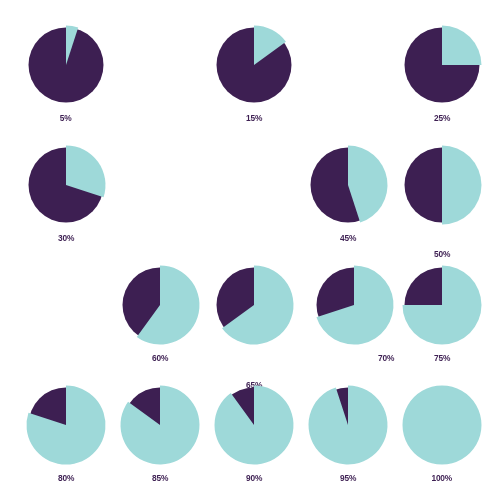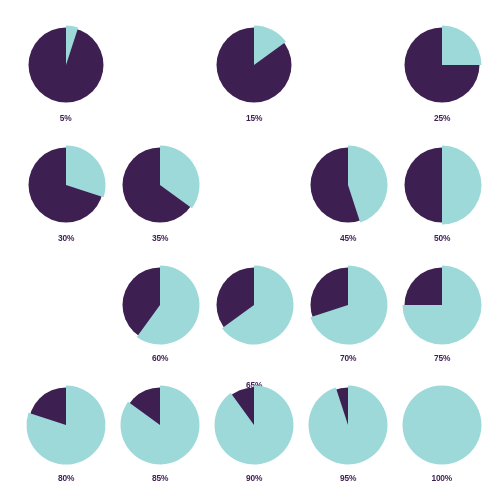--- a/index.html
+++ b/index.html
@@ -87,39 +87,30 @@
     </div>
     <div class="pie-cell" style="left: 19px; top: 144px;">
       <div class="pie-figure">
         <svg viewBox="0 0 82 82">
           <circle cx="41" cy="41" r="37.5" fill="#3d1f52"></circle>
           <path d="M 41 41 L 41 1.5 A 39.5 39.5 0 0 1 78.567 53.206 Z" fill="#9ed9d9"></path>
         </svg>
       </div>
       <div class="pie-label">30%</div>
     </div>
-    <div class="pie-cell" style="left: 113px; top: 144px;">
-      <div class="pie-figure">
-        <svg viewBox="0 0 82 82">
-          <circle cx="41" cy="41" r="37.5" fill="#3d1f52"></circle>
-          <path d="M 41 41 L 41 1.5 A 39.5 39.5 0 0 1 72.956 64.218 Z" fill="#9ed9d9"></path>
-        </svg>
-      </div>
-      <div class="pie-label">35%</div>
-    </div>
     <div class="pie-cell" style="left: 301px; top: 144px;">
       <div class="pie-figure">
         <svg viewBox="0 0 82 82">
           <circle cx="41" cy="41" r="37.5" fill="#3d1f52"></circle>
           <path d="M 41 41 L 41 1.5 A 39.5 39.5 0 0 1 53.206 78.567 Z" fill="#9ed9d9"></path>
         </svg>
       </div>
       <div class="pie-label">45%</div>
     </div>
-    <div class="pie-cell" style="left: 395px; top: 144px;">
+    <div class="pie-cell" style="left: 395px; top: 144px; gap: 16px;">
       <div class="pie-figure">
         <svg viewBox="0 0 82 82">
           <circle cx="41" cy="41" r="37.5" fill="#3d1f52"></circle>
           <path d="M 41 41 L 41 1.5 A 39.5 39.5 0 0 1 41.000 80.500 Z" fill="#9ed9d9"></path>
         </svg>
       </div>
       <div class="pie-label">50%</div>
     </div>
     <div class="pie-cell" style="left: 113px; top: 264px; align-items: center;">
       <div class="pie-figure">
@@ -132,21 +123,21 @@
     </div>
     <div class="pie-cell" style="left: 207px; top: 264px; gap: 27px;">
       <div class="pie-figure">
         <svg viewBox="0 0 82 82">
           <circle cx="41" cy="41" r="37.5" fill="#3d1f52"></circle>
           <path d="M 41 41 L 41 1.5 A 39.5 39.5 0 1 1 9.044 64.218 Z" fill="#9ed9d9"></path>
         </svg>
       </div>
       <div class="pie-label">65%</div>
     </div>
-    <div class="pie-cell" style="left: 301px; top: 264px;">
+    <div class="pie-cell" style="left: 301px; top: 264px; align-items: flex-end;">
       <div class="pie-figure">
         <svg viewBox="0 0 82 82">
           <circle cx="41" cy="41" r="37.5" fill="#3d1f52"></circle>
           <path d="M 41 41 L 41 1.5 A 39.5 39.5 0 1 1 3.433 53.206 Z" fill="#9ed9d9"></path>
         </svg>
       </div>
       <div class="pie-label">70%</div>
     </div>
     <div class="pie-cell" style="left: 395px; top: 264px;">
       <div class="pie-figure">

